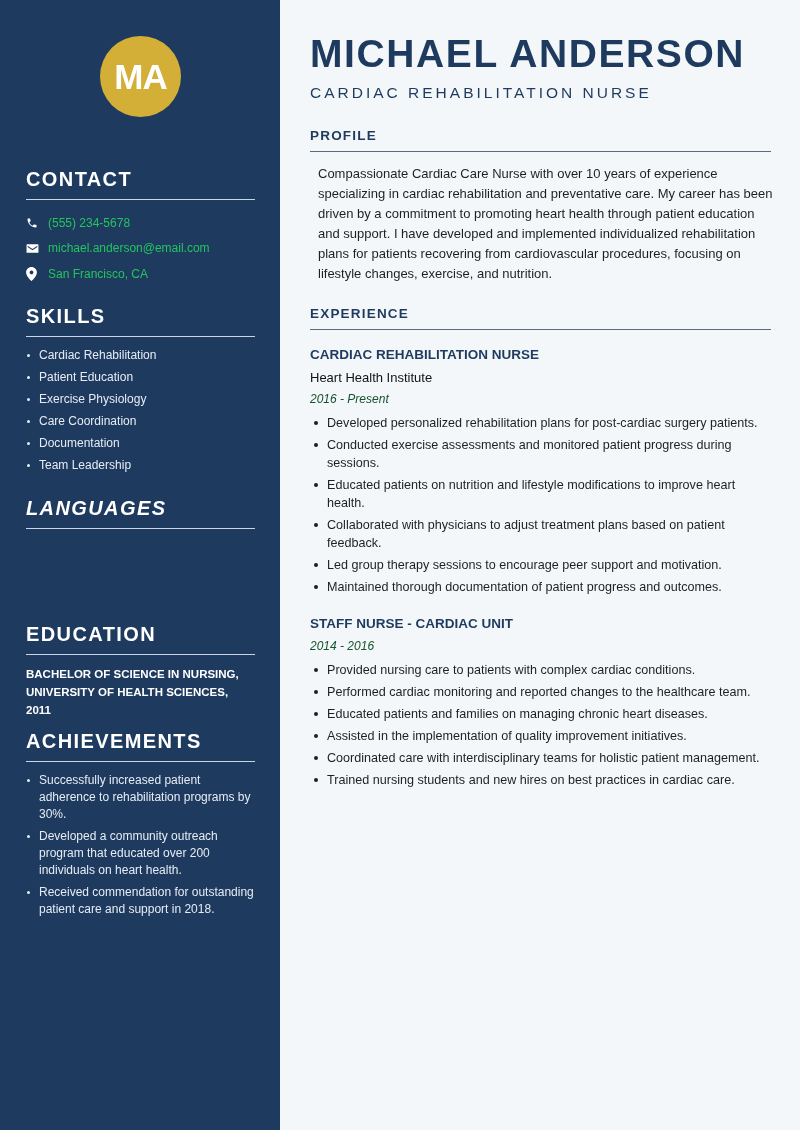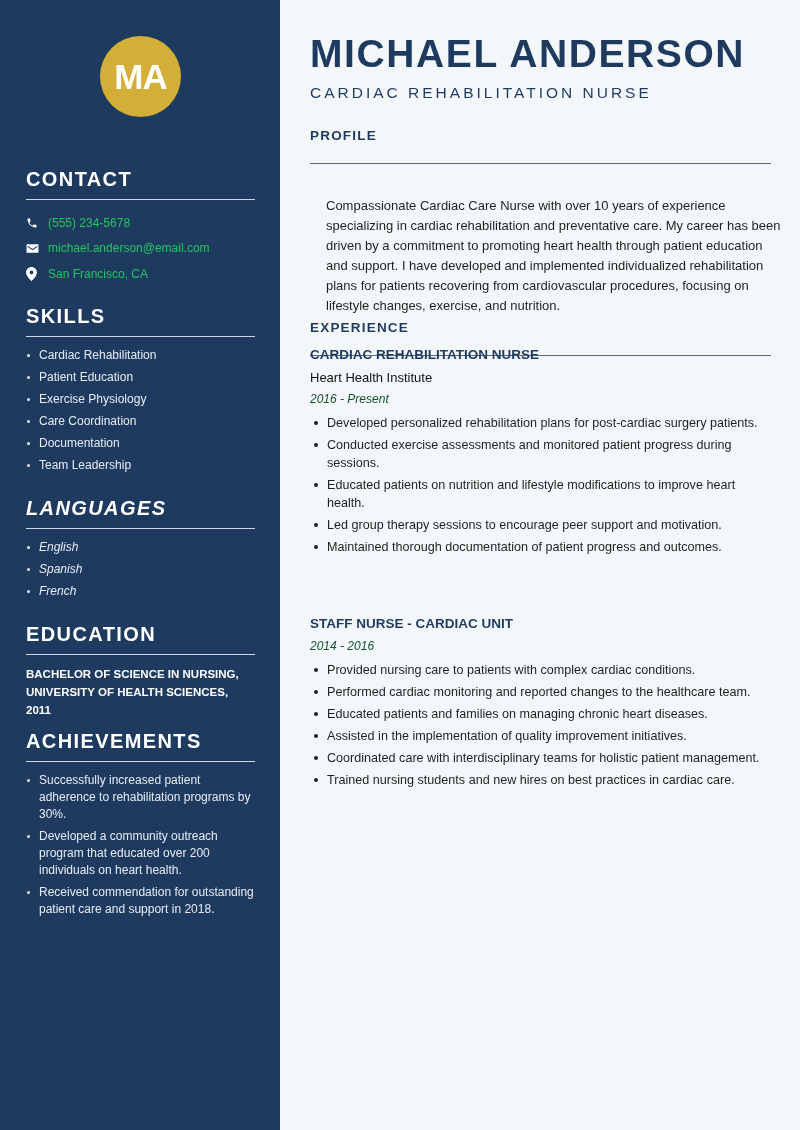--- a/index.html
+++ b/index.html
@@ -59,25 +59,25 @@
     font-size: 39px; font-weight: bold; color: #1e3a5f; letter-spacing: 1.6px;
     white-space: nowrap;
   }
   .jobtitle {
     position: absolute; top: 84px; left: 0;
     font-size: 15.5px; color: #1e3a5f; letter-spacing: 3px; white-space: nowrap;
   }
   .sec-title {
     position: absolute; left: 0; width: 461px;
     font-size: 13.5px; font-weight: bold; color: #1e3a5f; letter-spacing: 1.2px;
-    padding-bottom: 20px; border-bottom: 1.5px solid #5a6b80;
+    padding-bottom: 8px; border-bottom: 1.5px solid #5a6b80;
   }
   .profile-text {
-    position: absolute; top: 164px; left: 16px; width: 461px;
-    font-size: 13px; line-height: 20px; color: #1f1f1f; margin-top: 32px;
+    position: absolute; top: 164px; left: 8px; width: 461px;
+    font-size: 13px; line-height: 20px; color: #1f1f1f;
   }
   .job { position: absolute; left: 0; width: 461px; }
   .job-title { font-size: 13.5px; font-weight: bold; color: #1e3a5f; height: 23px; line-height: 20px; }
   .job-company { font-size: 13px; font-weight: normal; color: #111; height: 22px; line-height: 20px; }
   .job-dates { font-size: 12px; font-style: italic; color: #14532d; height: 24px; line-height: 18px; }
   .job-list { list-style: none; }
   .job-list li {
     position: relative; padding-left: 17px;
     font-size: 12.6px; line-height: 18px; color: #1f1f1f;
     margin-bottom: 4px;
@@ -130,25 +130,20 @@
       <li>Patient Education</li>
       <li>Exercise Physiology</li>
       <li>Care Coordination</li>
       <li>Documentation</li>
       <li>Team Leadership</li>
     </ul>
   </section>
 
   <section class="side-section" style="top:497px;font-style:italic;">
     <div class="side-title">LANGUAGES</div>
-    <ul class="side-list">
-      <li>English</li>
-      <li>Spanish</li>
-      <li>French</li>
-    </ul>
   </section>
 
   <section class="side-section" style="top:623px;">
     <div class="side-title">EDUCATION</div>
     <div class="edu-text">BACHELOR OF SCIENCE IN NURSING,</div>
     <div class="edu-text">UNIVERSITY OF HEALTH SCIENCES, 2011</div>
   </section>
 
   <section class="side-section" style="top:730px;">
     <div class="side-title">ACHIEVEMENTS</div>
@@ -160,30 +155,31 @@
   </section>
 </aside>
 
 <main class="main">
   <h1 class="name">MICHAEL ANDERSON</h1>
   <div class="jobtitle">CARDIAC REHABILITATION NURSE</div>
 
   <div class="sec-title" style="top:128px;">PROFILE</div>
   <p class="profile-text">Compassionate Cardiac Care Nurse with over 10 years of experience specializing in cardiac rehabilitation and preventative care. My career has been driven by a commitment to promoting heart health through patient education and support. I have developed and implemented individualized rehabilitation plans for patients recovering from cardiovascular procedures, focusing on lifestyle changes, exercise, and nutrition.</p>
 
-  <div class="sec-title" style="top:320px;">EXPERIENCE</div>
+  <div class="sec-title" style="top:306px;">EXPERIENCE</div>
 
   <div class="job" style="top:345px;">
     <div class="job-title">CARDIAC REHABILITATION NURSE</div>
     <div class="job-company">Heart Health Institute</div>
     <div class="job-dates">2016 - Present</div>
     <ul class="job-list">
       <li>Developed personalized rehabilitation plans for post-cardiac surgery patients.</li>
       <li>Conducted exercise assessments and monitored patient progress during sessions.</li>
       <li>Educated patients on nutrition and lifestyle modifications to improve heart health.</li>
+      <li>Collaborated with physicians to adjust treatment plans based on patient feedback.</li>
       <li>Led group therapy sessions to encourage peer support and motivation.</li>
       <li>Maintained thorough documentation of patient progress and outcomes.</li>
     </ul>
   </div>
 
   <div class="job" style="top:614px;">
     <div class="job-title">STAFF NURSE - CARDIAC UNIT</div>
     <div class="job-dates">2014 - 2016</div>
     <ul class="job-list">
       <li>Provided nursing care to patients with complex cardiac conditions.</li>

